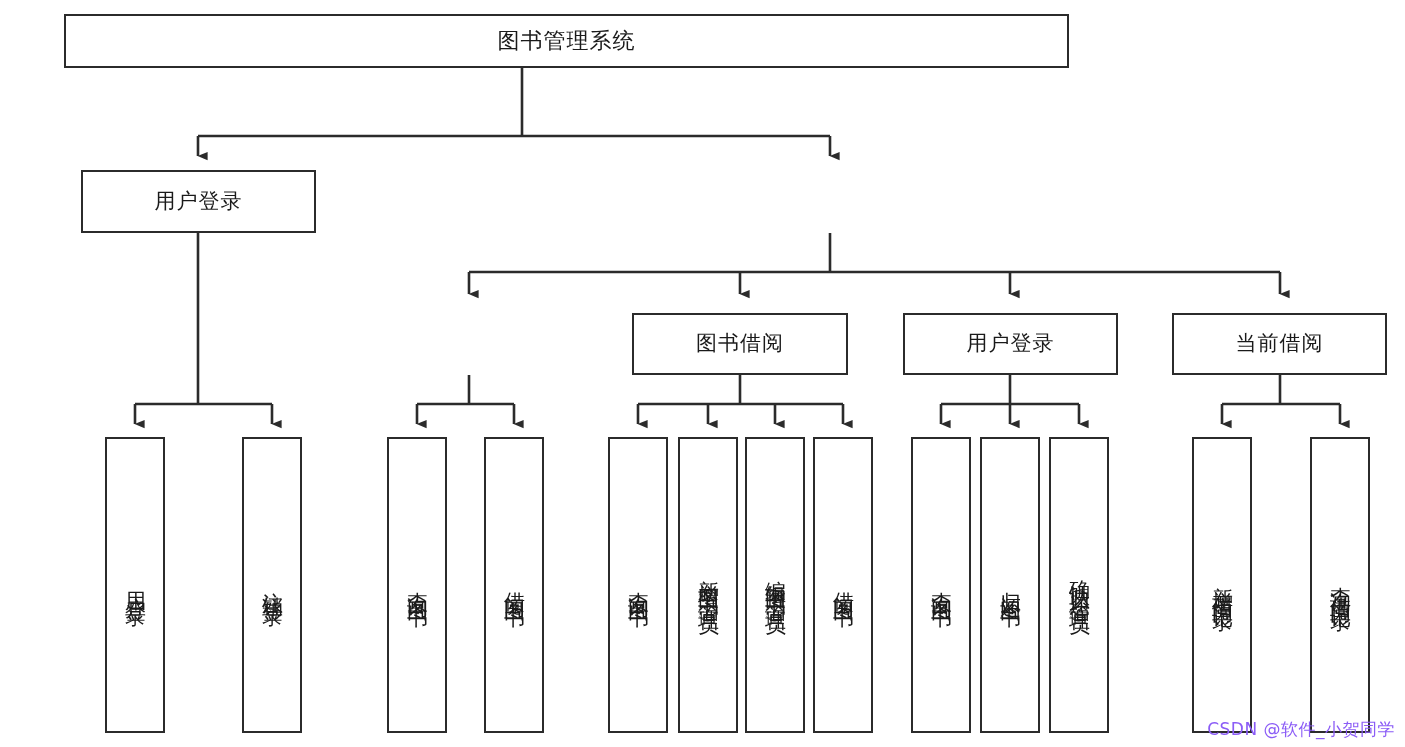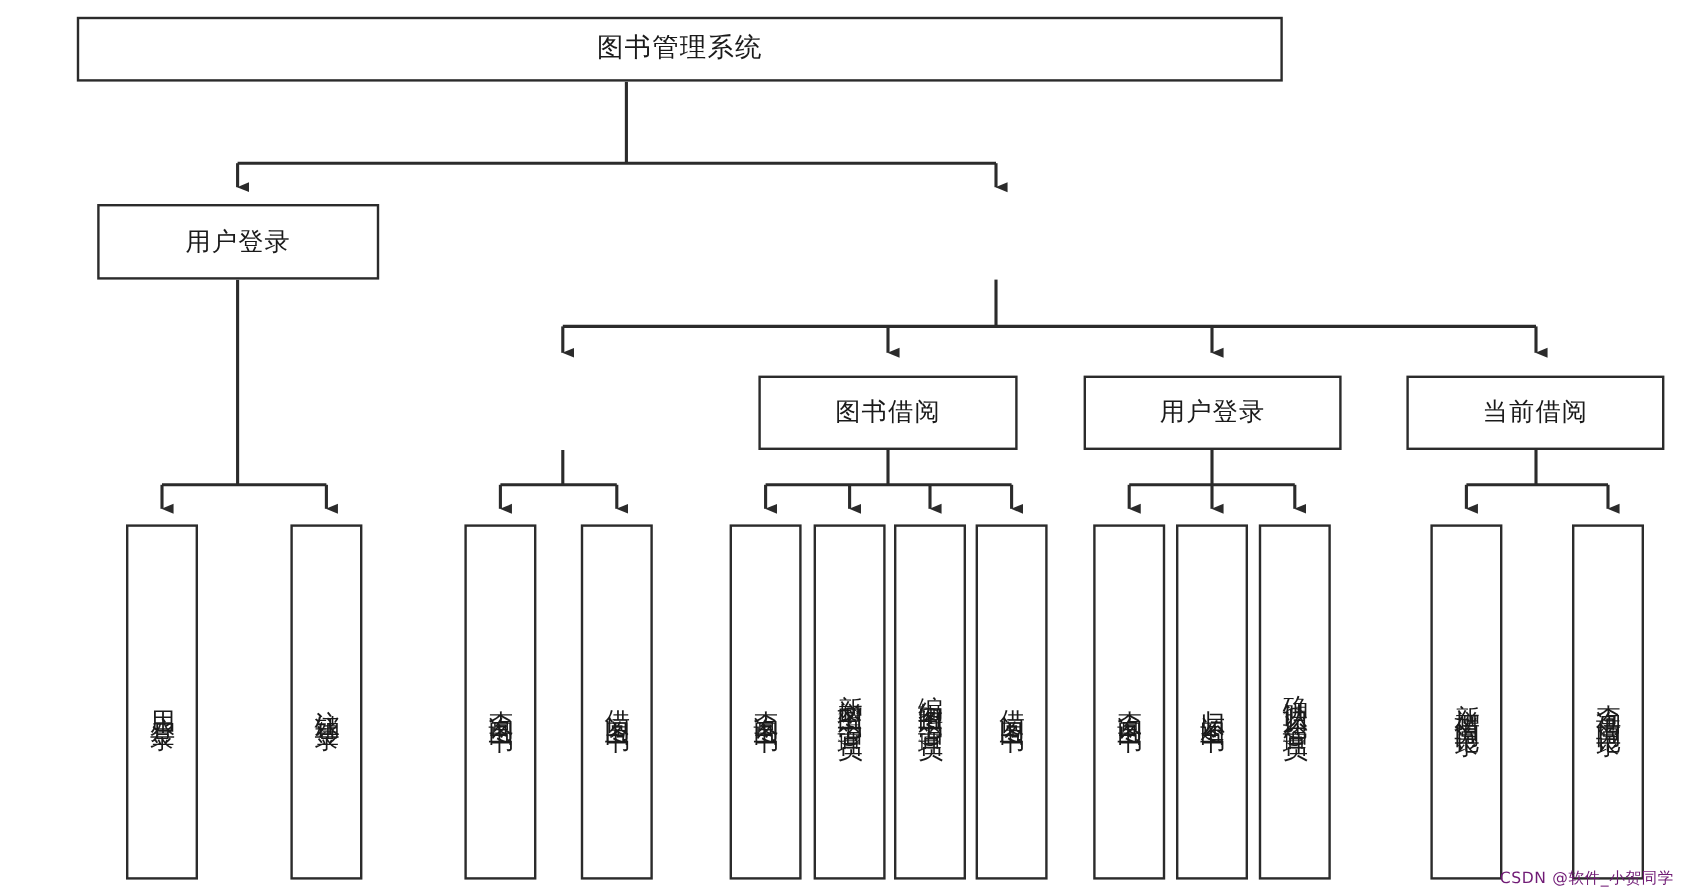--- a/index.html
+++ b/index.html
@@ -53,22 +53,22 @@
     font-size: 21px;
     letter-spacing: 5px;
     line-height: 1.0;
     white-space: nowrap;
     text-align: center;
   }
   .watermark {
     position: absolute;
     right: 10px;
     bottom: 6px;
-    font-size: 13px;
-    color: #701a75;
+    font-size: 17px;
+    color: #8b5cf6;
     letter-spacing: 0.5px;
     z-index: 5;
     white-space: nowrap;
   }
 </style>
 </head>
 <body>
 
 <div id="canvas">
 

